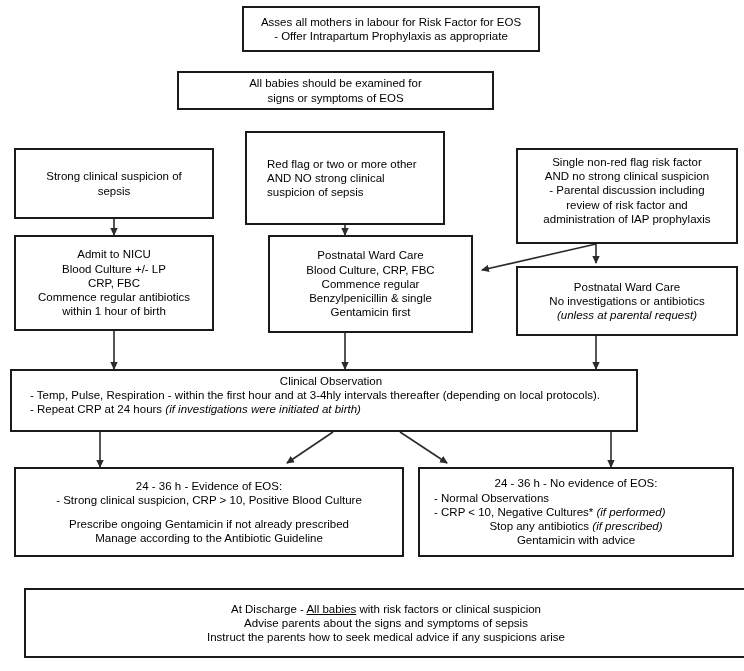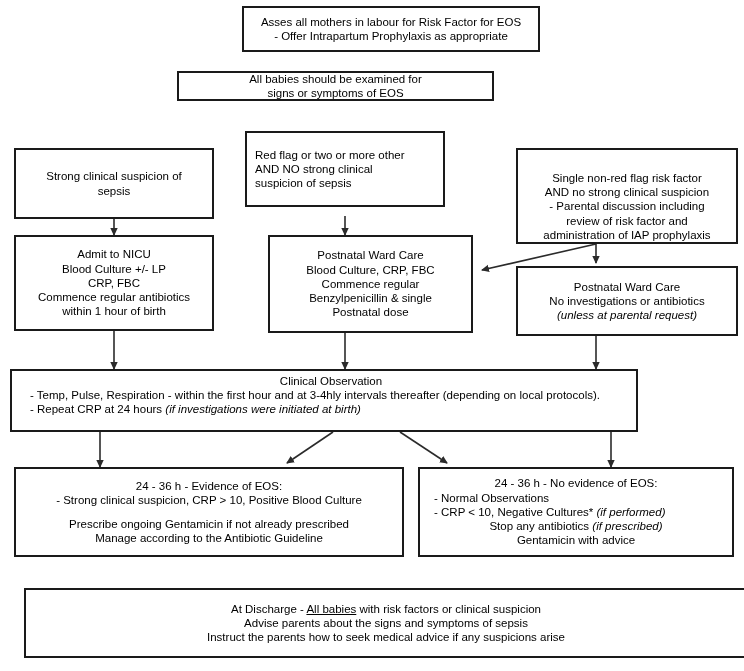--- a/index.html
+++ b/index.html
@@ -79,58 +79,58 @@
     <line x1="400" y1="432" x2="447" y2="463" stroke="#2b2b2b" stroke-width="1.6" marker-end="url(#ah)"></line>
 
     <line x1="611" y1="432" x2="611" y2="467" stroke="#2b2b2b" stroke-width="1.6" marker-end="url(#ah)"></line>
   </svg>
 
   <div class="node" style="left:196px; top:6px; width:298px; height:46px;margin-left:46px;">
     <span class="ln">Asses all mothers in labour for Risk Factor for EOS</span>
     <span class="ln">-  Offer  Intrapartum Prophylaxis as appropriate</span>
   </div>
 
-  <div class="node" style="left:177px; top:71px; width:317px; height:30px;">
+  <div class="node" style="left:177px; top:71px; width:317px; height:39px;">
     <span class="ln">All babies should be examined for</span>
     <span class="ln">signs or symptoms of EOS</span>
   </div>
 
   <div class="node" style="left:14px; top:148px; width:200px; height:71px;">
     <span class="ln">Strong clinical suspicion of</span>
     <span class="ln">sepsis</span>
   </div>
 
-  <div class="node left-align" style="left:245px; top:131px; width:200px; height:76px; padding-left:8px;">
+  <div class="node left-align" style="left:245px; top:131px; width:200px; height:94px; padding-left:20px;">
     <span class="ln">Red flag or two or  more other</span>
     <span class="ln"><b class="b">AND NO</b><span>  strong clinical</span></span>
     <span class="ln">suspicion of sepsis</span>
   </div>
 
-  <div class="node" style="left:516px; top:148px; width:222px; height:96px; justify-content:flex-start; padding-top:21px;">
+  <div class="node" style="left:516px; top:148px; width:222px; height:96px; justify-content:flex-start; padding-top:5px;">
     <span class="ln">Single non-red flag risk factor</span>
     <span class="ln"><b class="b">AND</b><span> no strong clinical suspicion</span></span>
     <span class="ln">- Parental discussion including</span>
     <span class="ln">review of risk factor and</span>
     <span class="ln">administration of  IAP prophylaxis</span>
   </div>
 
   <div class="node" style="left:14px; top:235px; width:200px; height:96px;">
     <span class="ln b">Admit to NICU</span>
     <span class="ln">Blood Culture +/- LP</span>
     <span class="ln">CRP, FBC</span>
     <span class="ln">Commence regular antibiotics</span>
     <span class="ln">within 1 hour of birth</span>
   </div>
 
   <div class="node" style="left:268px; top:235px; width:205px; height:98px;">
     <span class="ln b">Postnatal Ward Care</span>
     <span class="ln">Blood Culture, CRP, FBC</span>
     <span class="ln">Commence regular</span>
     <span class="ln">Benzylpenicillin &amp; single</span>
-    <span class="ln">Postnatal dose</span>
+    <span class="ln">Gentamicin first</span>
   </div>
 
   <div class="node" style="left:516px; top:266px; width:222px; height:70px;">
     <span class="ln b">Postnatal Ward Care</span>
     <span class="ln">No investigations or antibiotics</span>
     <span class="ln i">(unless at parental request)</span>
   </div>
 
   <div class="node left-align" style="left:10px; top:369px; width:628px; height:63px; padding-left:18px; padding-top:3px; justify-content:flex-start;">
     <span class="ln b" style="align-self:center;">Clinical Observation</span>

